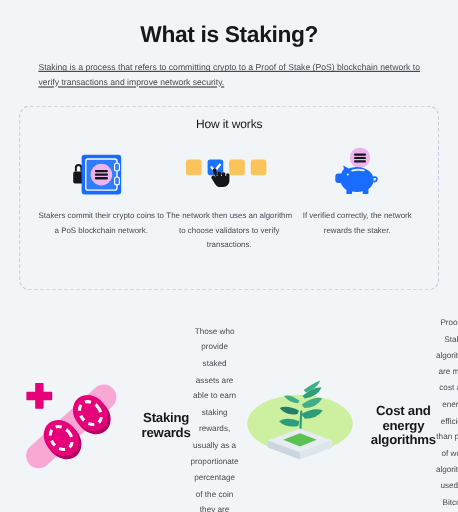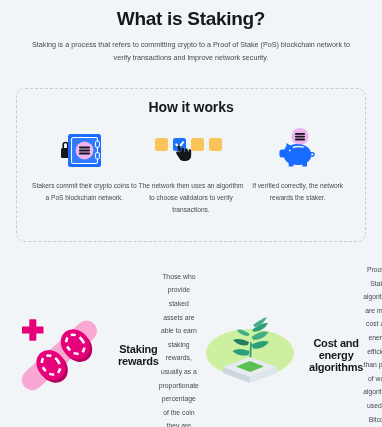--- a/index.html
+++ b/index.html
@@ -25,48 +25,48 @@
     padding: 0;
   }
 
   
   .page-title {
     text-align: center;
     font-size: 19px;
     font-weight: 700;
     letter-spacing: -0.3px;
     color: #16181c;
-    padding-top: 8px;
+    padding-top: 19px;
   }
 
   .intro {
-    text-align: center;
     font-size: 7.2px;
     line-height: 1.75;
     color: #454a53;
     width: 318px;
     margin: 9px auto 0 auto;
+    text-decoration: underline;
   }
 
   
   .how-card {
     position: absolute;
     left: 16px;
     top: 88px;
     width: 350px;
     height: 154px;
     border: 1px dashed #c3ccd8;
     border-radius: 9px;
     background: transparent;
   }
 
   .how-title {
     text-align: center;
-    font-size: 14px;
-    font-weight: 700;
+    font-size: 10px;
+    font-weight: 400;
     color: #16181c;
     margin-top: 10px;
     letter-spacing: -0.1px;
   }
 
   .how-cols {
     display: flex;
     justify-content: space-between;
     align-items: flex-start;
     padding: 0 14px;

